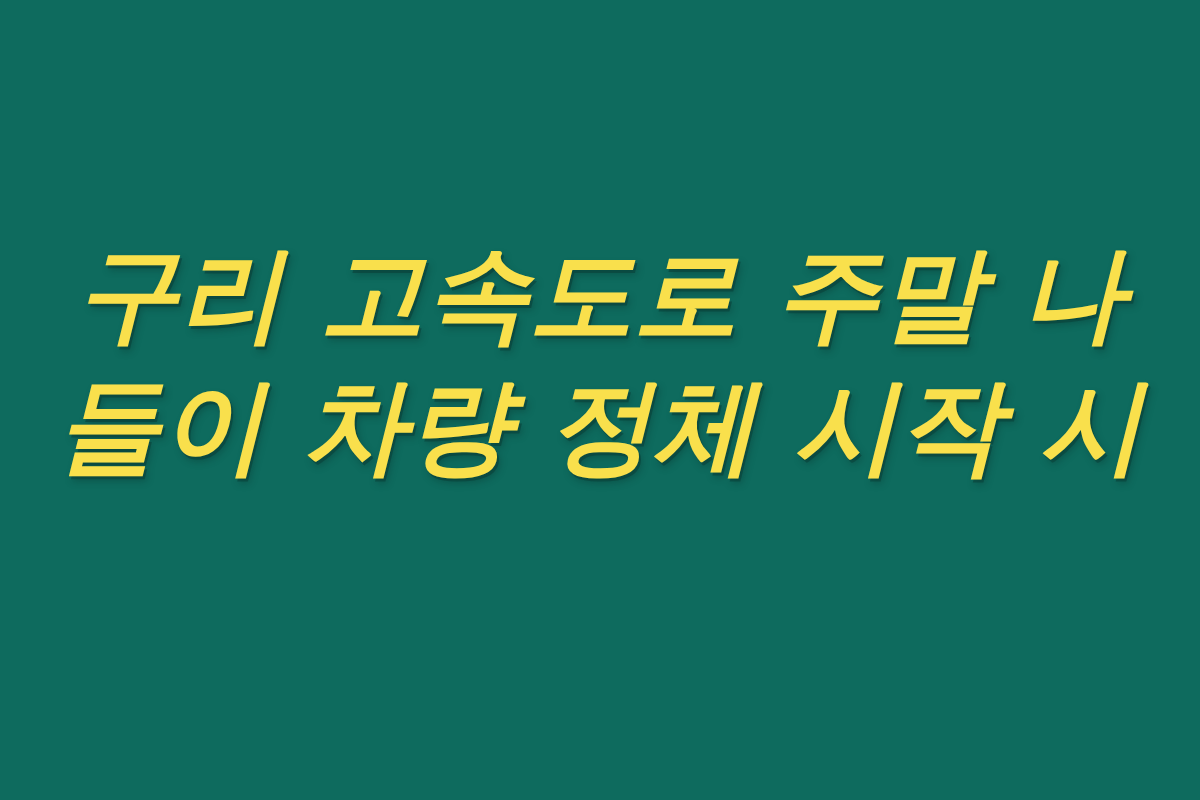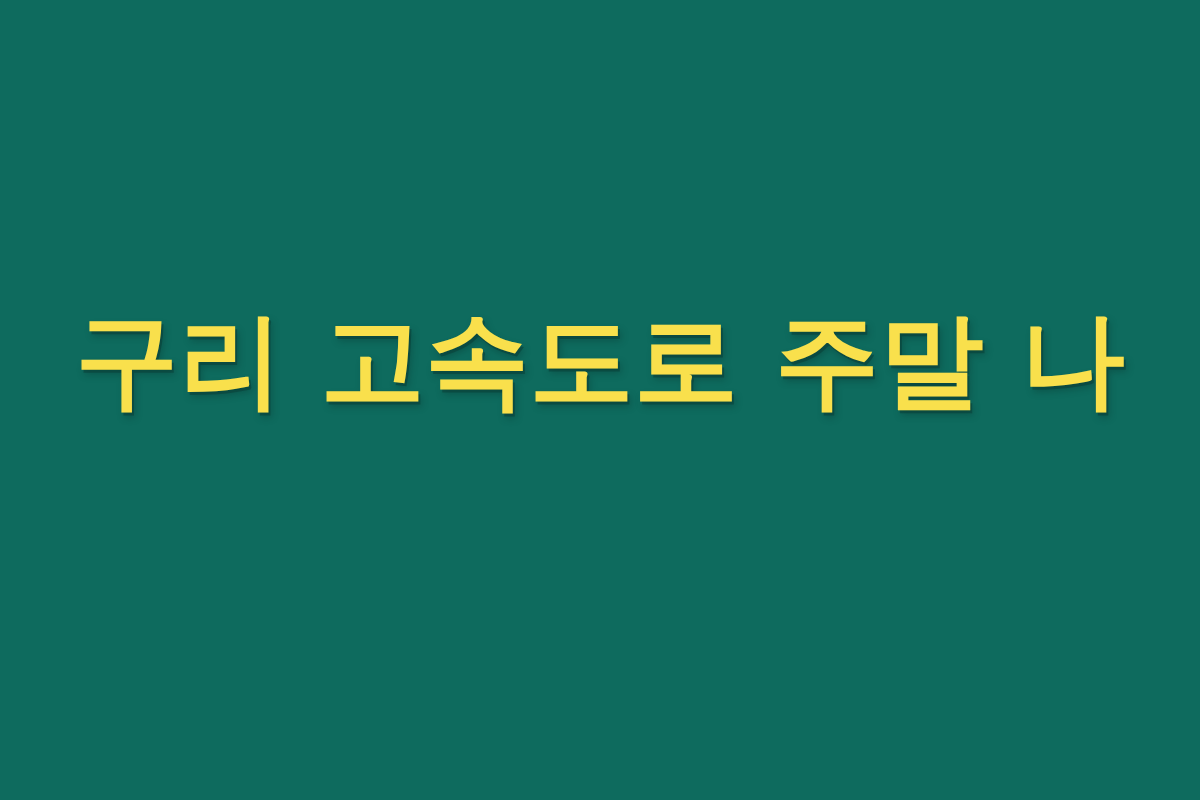--- a/index.html
+++ b/index.html
@@ -27,20 +27,21 @@
   }
 
   .headline-block {
     width: 1000px;
     margin-top: -80px;
     text-align: center;
     display: flex;
     flex-direction: column;
     align-items: center;
     justify-content: center;
+    font-style: italic;
   }
 
   .headline-line {
     display: block;
     color: #f9e04c;
     font-family: "DejaVu Sans", "Liberation Sans", sans-serif;
     font-size: 104px;
     line-height: 132px;
     font-weight: 700;
     letter-spacing: 0.5px;
@@ -53,17 +54,18 @@
 </style>
 </head>
 <body>
 
 <div class="canvas">
 
   <div class="headline-block">
 
     <span class="headline-line">구리 고속도로 주말 나</span>
 
+    <span class="headline-line">들이 차량 정체 시작 시</span>
 
 
   </div>
 
 </div>
 
 </body></html>

